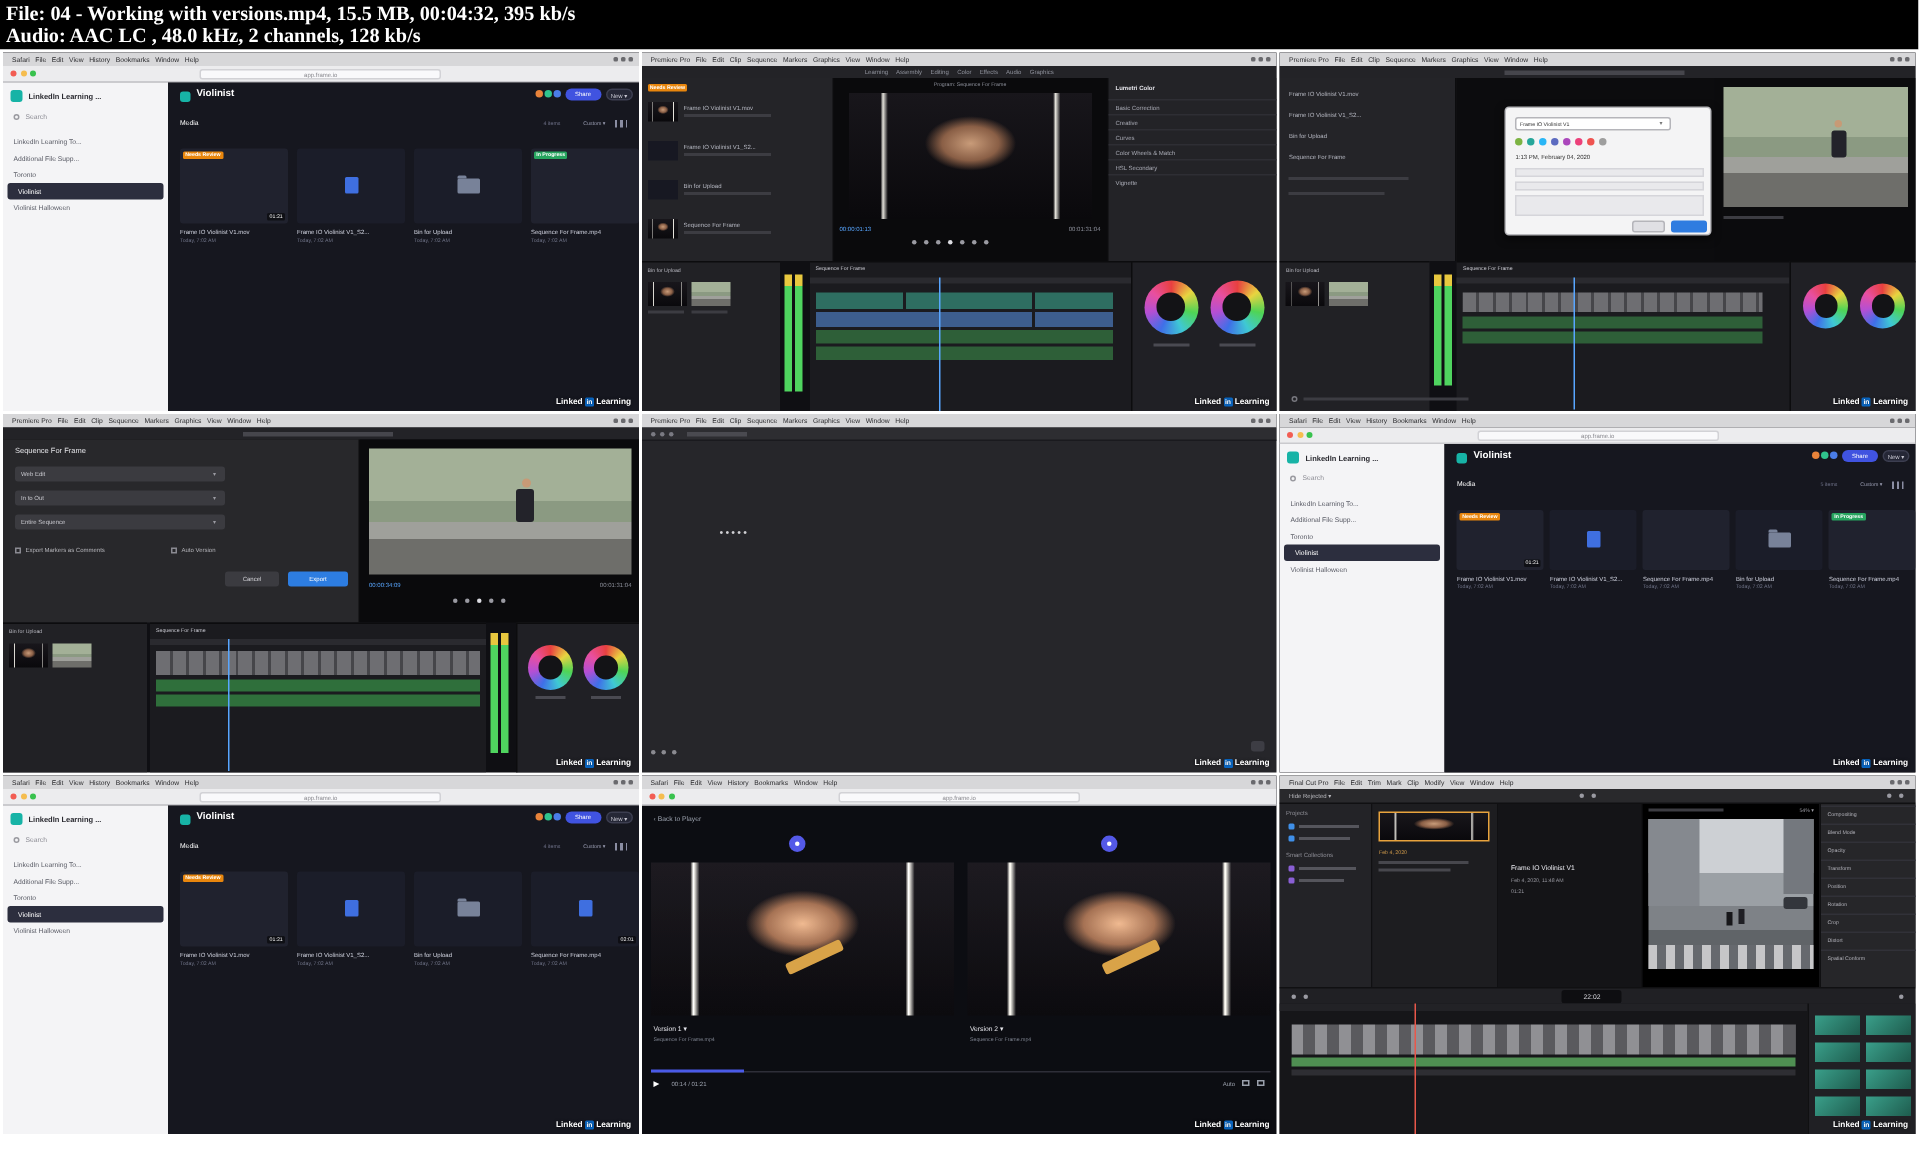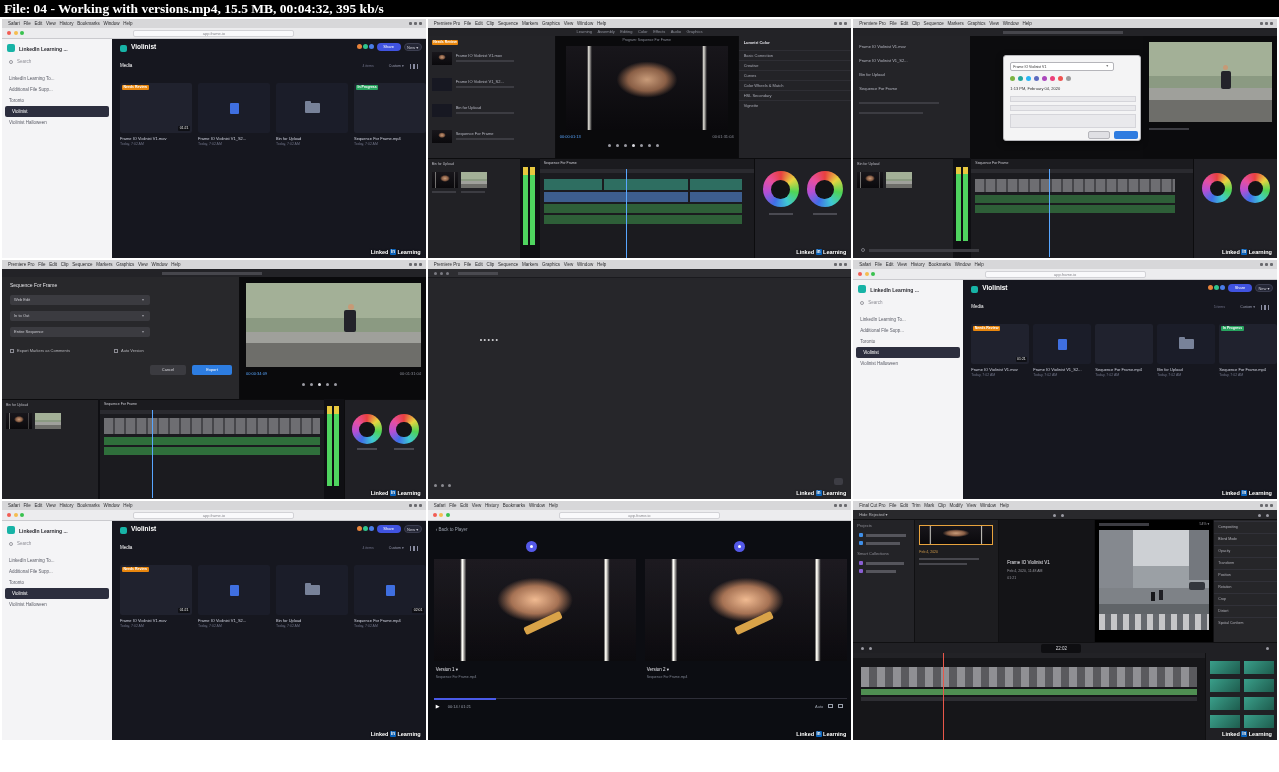--- a/index.html
+++ b/index.html
@@ -43,20 +43,21 @@
 .dot5{width:5px;height:5px;border-radius:50%}
 .tdot{width:3px;height:3px;border-radius:50%;background:#9a9aa2;display:block}
 .irow{font-size:3.5px;color:#b0b0b8;line-height:11px;padding-left:4px;border-top:1px solid #313138;white-space:nowrap;overflow:hidden}
 .bar{position:absolute;background:#3c3c42}
 </style>
 </head>
 <body>
 
 <div class="hdr">
   <div>File: 04 - Working with versions.mp4, 15.5 MB, 00:04:32, 395 kb/s</div>
+  <div>Audio: AAC LC , 48.0 kHz, 2 channels, 128 kb/s</div>
 </div>
 
 <div class="sheet">
 
 <div class="cell">
   <div class="mbar"><span>Safari   File   Edit   View   History   Bookmarks   Window   Help</span></div>
   <span class="mbr">
         <i></i>
         <i></i>
         <i></i>

